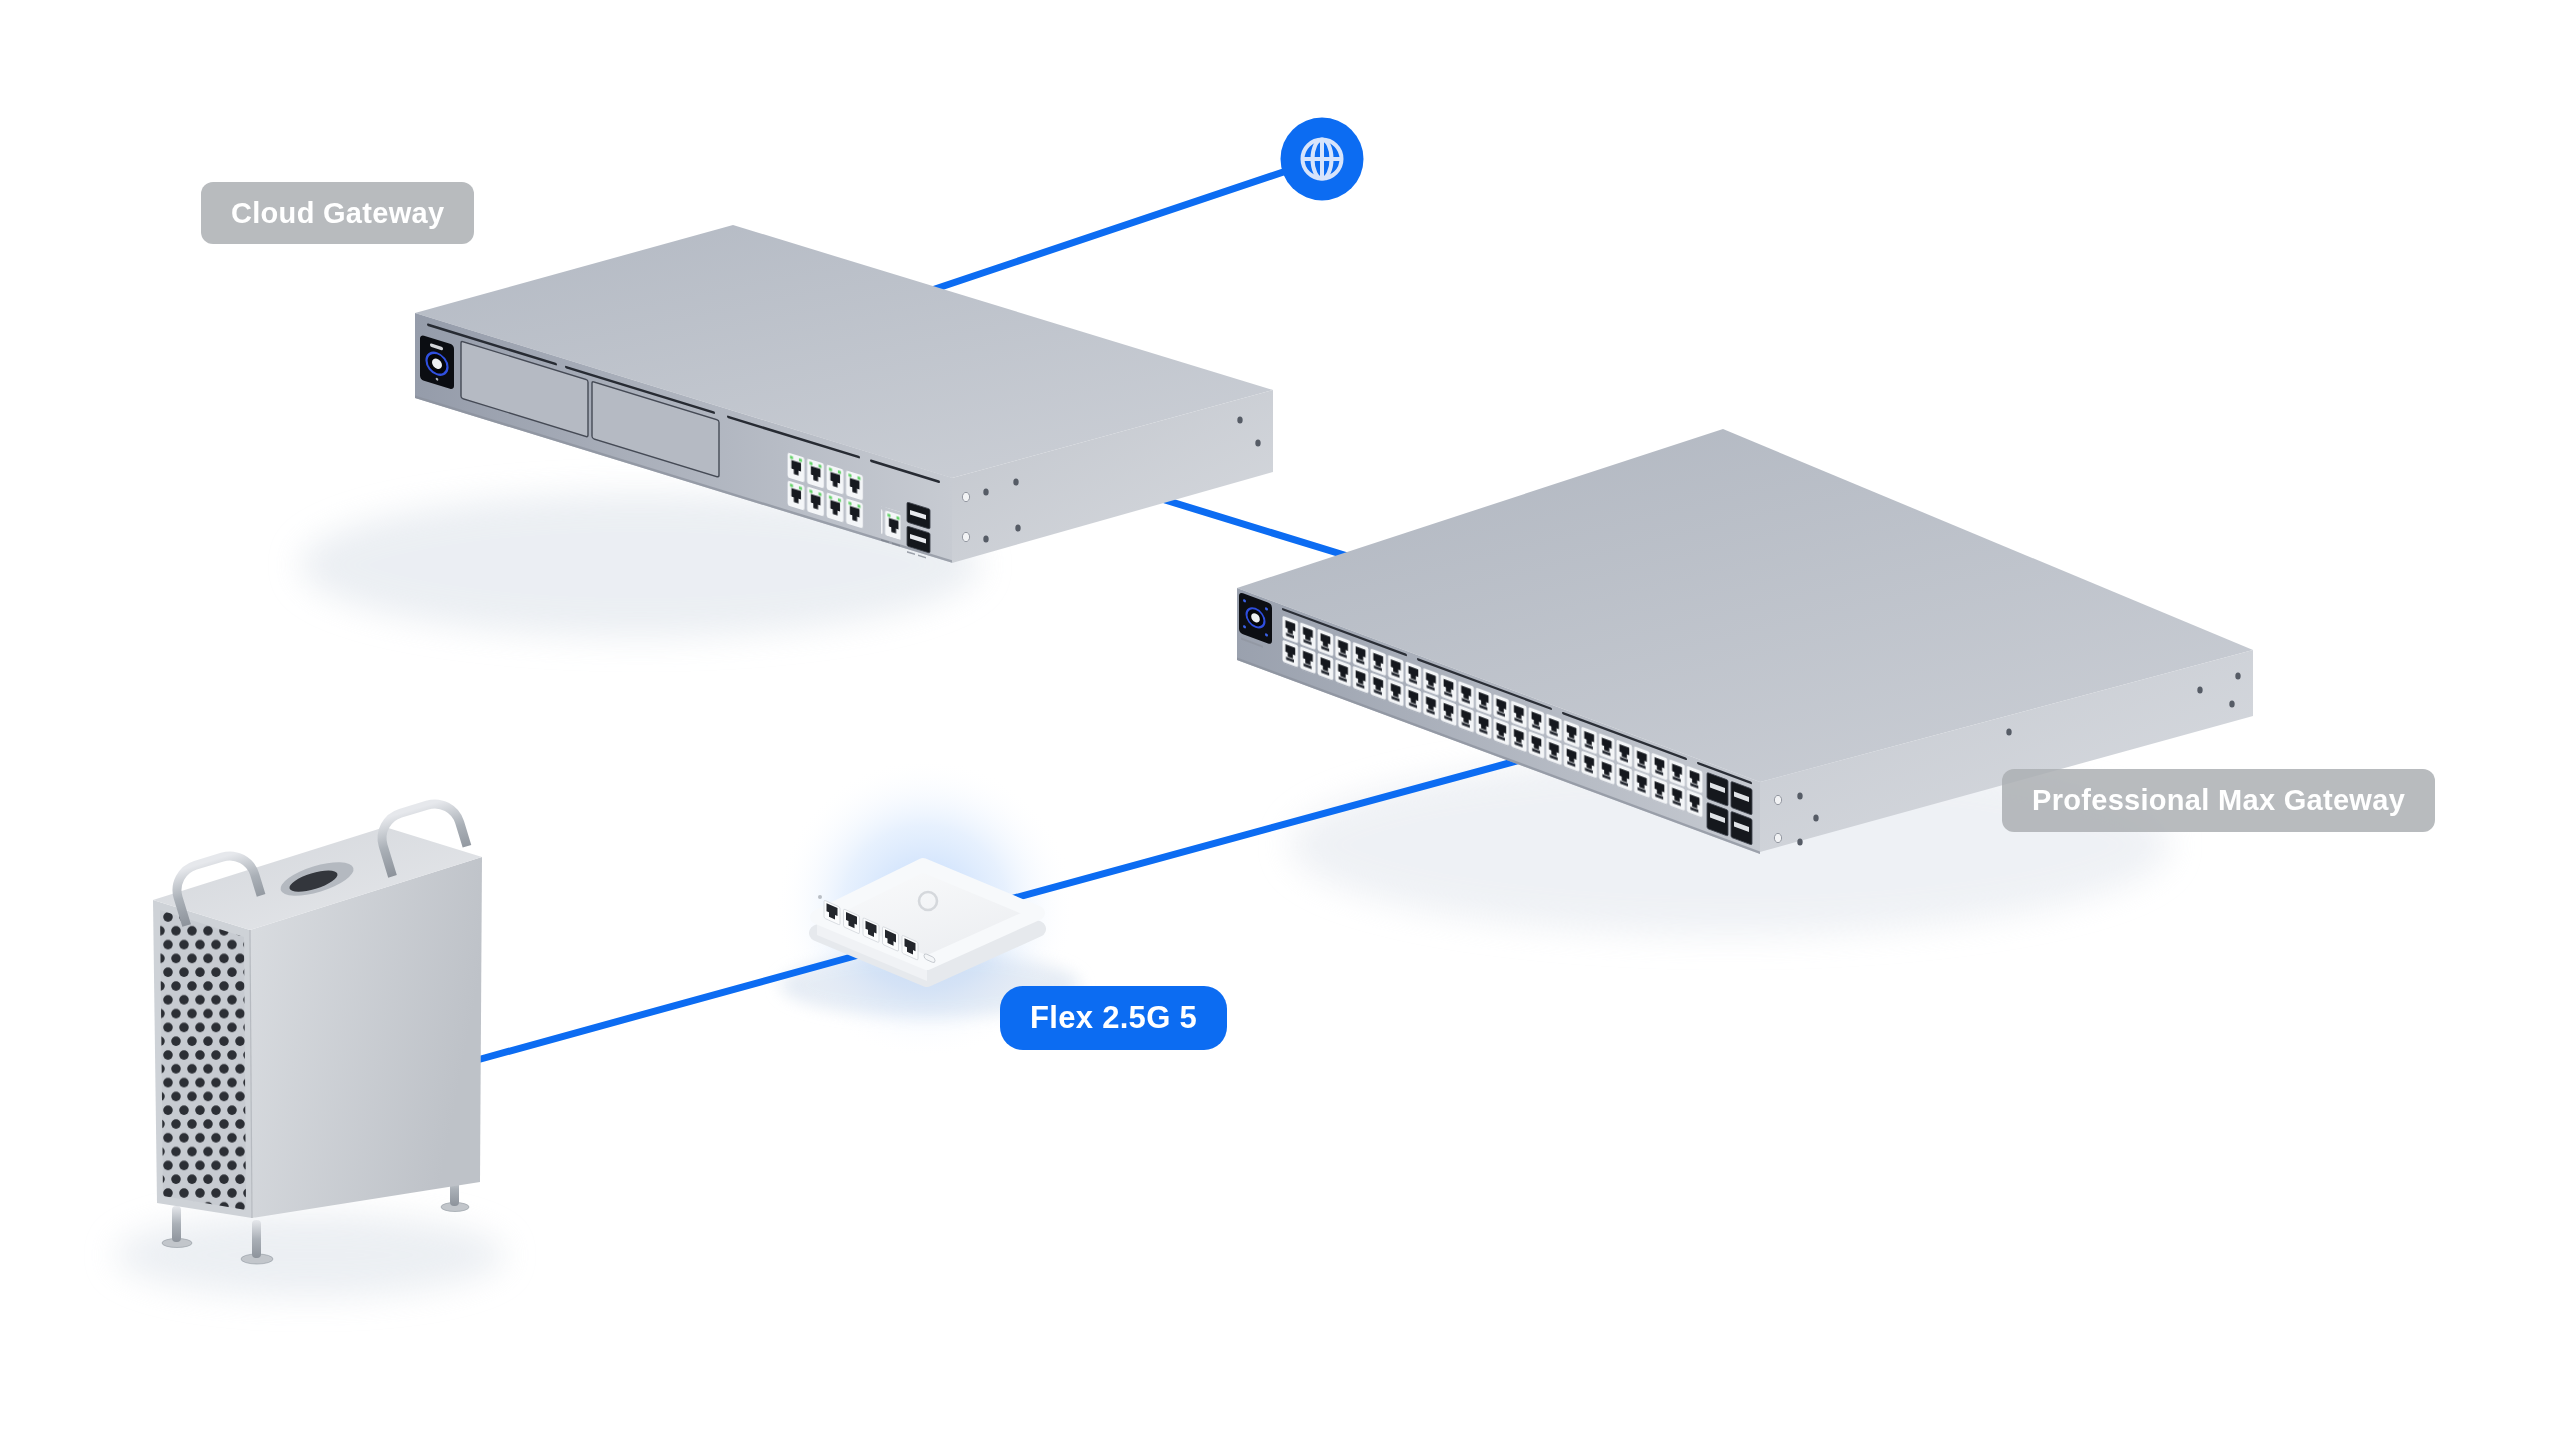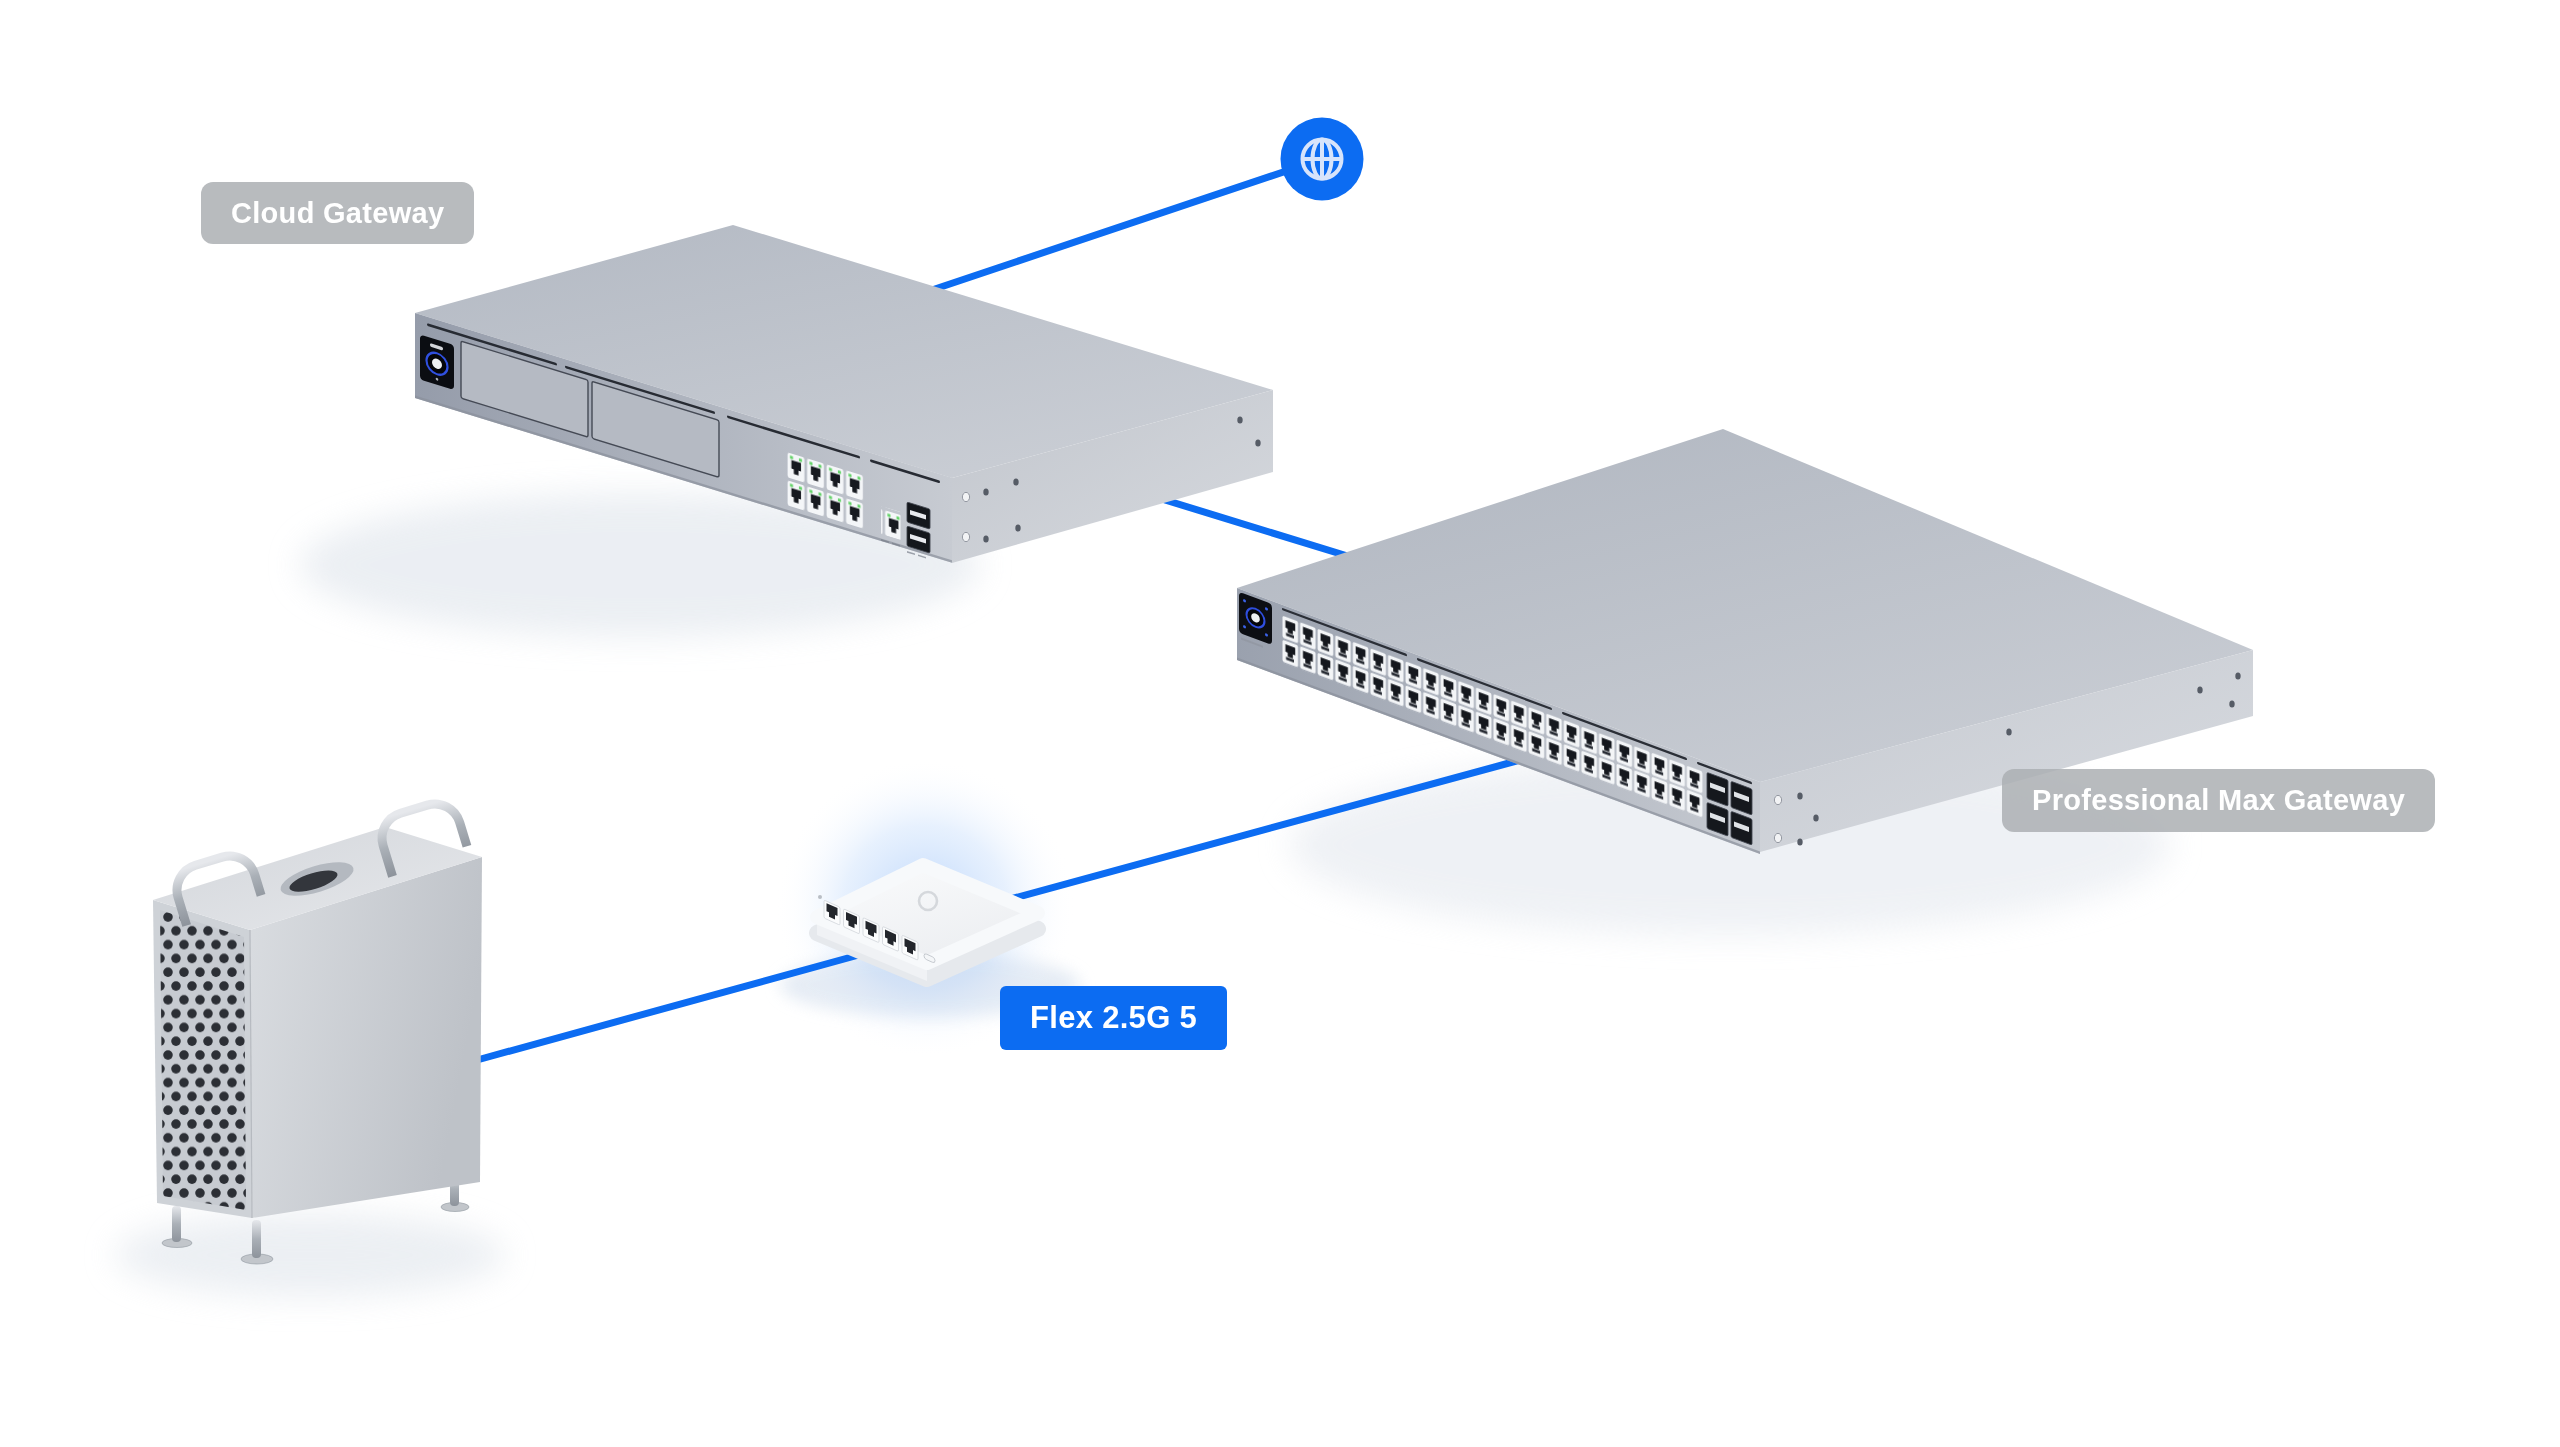--- a/index.html
+++ b/index.html
@@ -3,21 +3,21 @@
 <meta charset="utf-8">
 <style>
   html,body{margin:0;padding:0;background:#ffffff;}
   .stage{position:relative;width:2560px;height:1447px;background:#ffffff;overflow:hidden;
          font-family:"Liberation Sans",sans-serif;}
   .scene{position:absolute;left:0;top:0;}
   .badge{position:absolute;display:inline-flex;align-items:center;justify-content:center;
          height:62px;padding:0 30px;border-radius:12px;color:#ffffff;font-weight:700;
          font-size:29px;letter-spacing:.3px;white-space:nowrap;}
   .badge-gray{background:rgba(171,175,179,0.85);}
-  .badge-blue{background:#0c6cf2;height:64px;border-radius:6px;font-size:31px;}
+  .badge-blue{background:#0c6cf2;height:64px;border-radius:23px;font-size:31px;}
   #lbl-gateway{left:189px;top:182px;margin-left:12px;}
   #lbl-switch{left:2002px;top:769px;height:63px;}
   #lbl-flex{left:1000px;top:986px;}
 </style>
 </head>
 <body>
 
 <div class="stage">
 
 <svg class="scene" width="2560" height="1447" viewBox="0 0 2560 1447" xmlns="http://www.w3.org/2000/svg">

